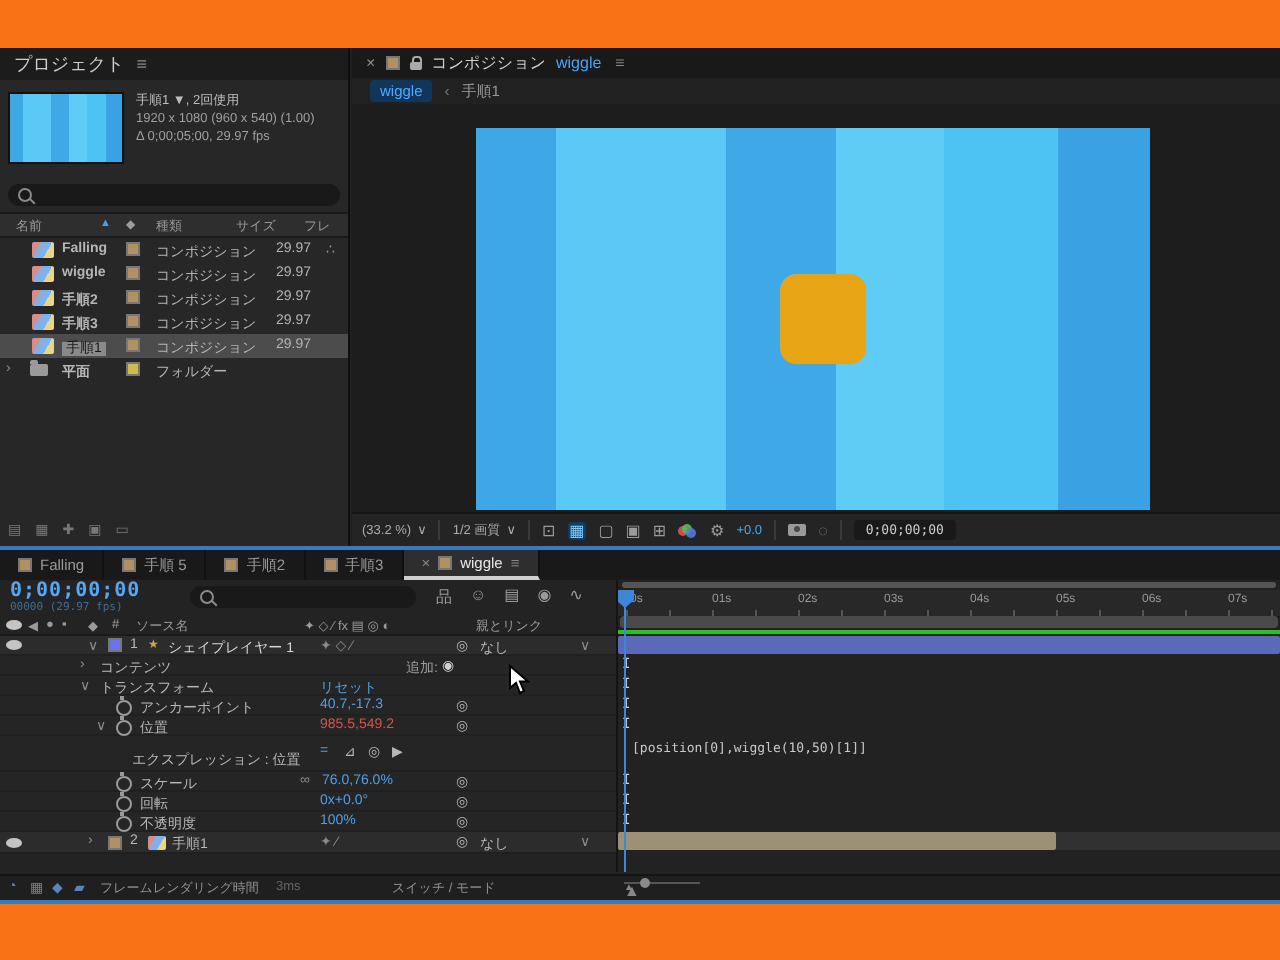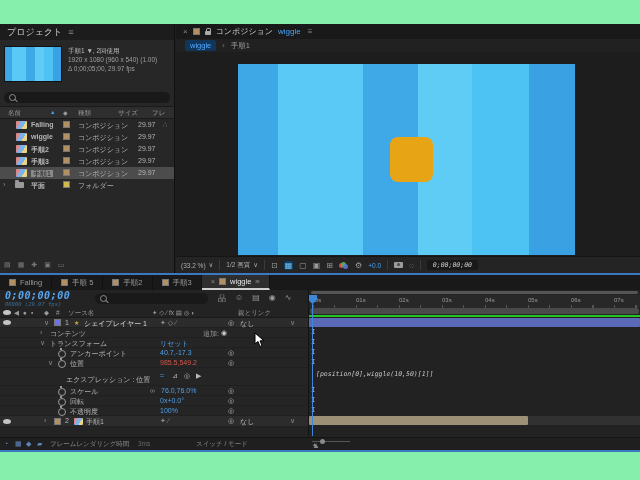--- a/index.html
+++ b/index.html
@@ -1,19 +1,19 @@
 <!DOCTYPE html>
 <html><head>
 <meta charset="utf-8">
 <style>
   html,body{margin:0;padding:0;}
-  .screen{position:relative;width:640px;height:480px;background:#86efac;overflow:hidden;
+  .screen{position:relative;width:640px;height:480px;background:#f97316;overflow:hidden;
           font-family:"Liberation Sans","DejaVu Sans",sans-serif;-webkit-font-smoothing:none;}
   .ui{position:absolute;left:0;top:24px;width:640px;height:428px;background:#1f1f1f;color:#b8b8b8;}
-  .mono{font-family:"DejaVu Sans Mono",monospace;font-style:italic;}
+  .mono{font-family:"DejaVu Sans Mono",monospace;}
 
   
   .mag{width:5px;height:5px;border:1px solid #8a8a8a;border-radius:50%;position:relative;display:inline-block;}
   .mag::after{content:"";position:absolute;width:4px;height:1px;background:#8a8a8a;transform:rotate(45deg);right:-3px;bottom:-1px;}
   .sw{width:6px;height:6px;border:1px solid #9a9a9a;border-radius:50%;position:relative;display:inline-block;}
   .sw::before{content:"";position:absolute;top:-3px;left:1px;width:2px;height:2px;background:#9a9a9a;}
   .eye{width:8px;height:5px;border-radius:50%;background:#c4c4c4;display:inline-block;}
   .lockic{width:6px;height:4px;background:#aaa;border-radius:1px;position:relative;display:inline-block;margin-top:3px;}
   .lockic::before{content:"";position:absolute;top:-3px;left:1px;width:3px;height:3px;border:1px solid #aaa;border-bottom:none;border-radius:2px 2px 0 0;}
   .folder{width:9px;height:6px;background:#9a9a9a;border-radius:1px;position:relative;display:inline-block;}

